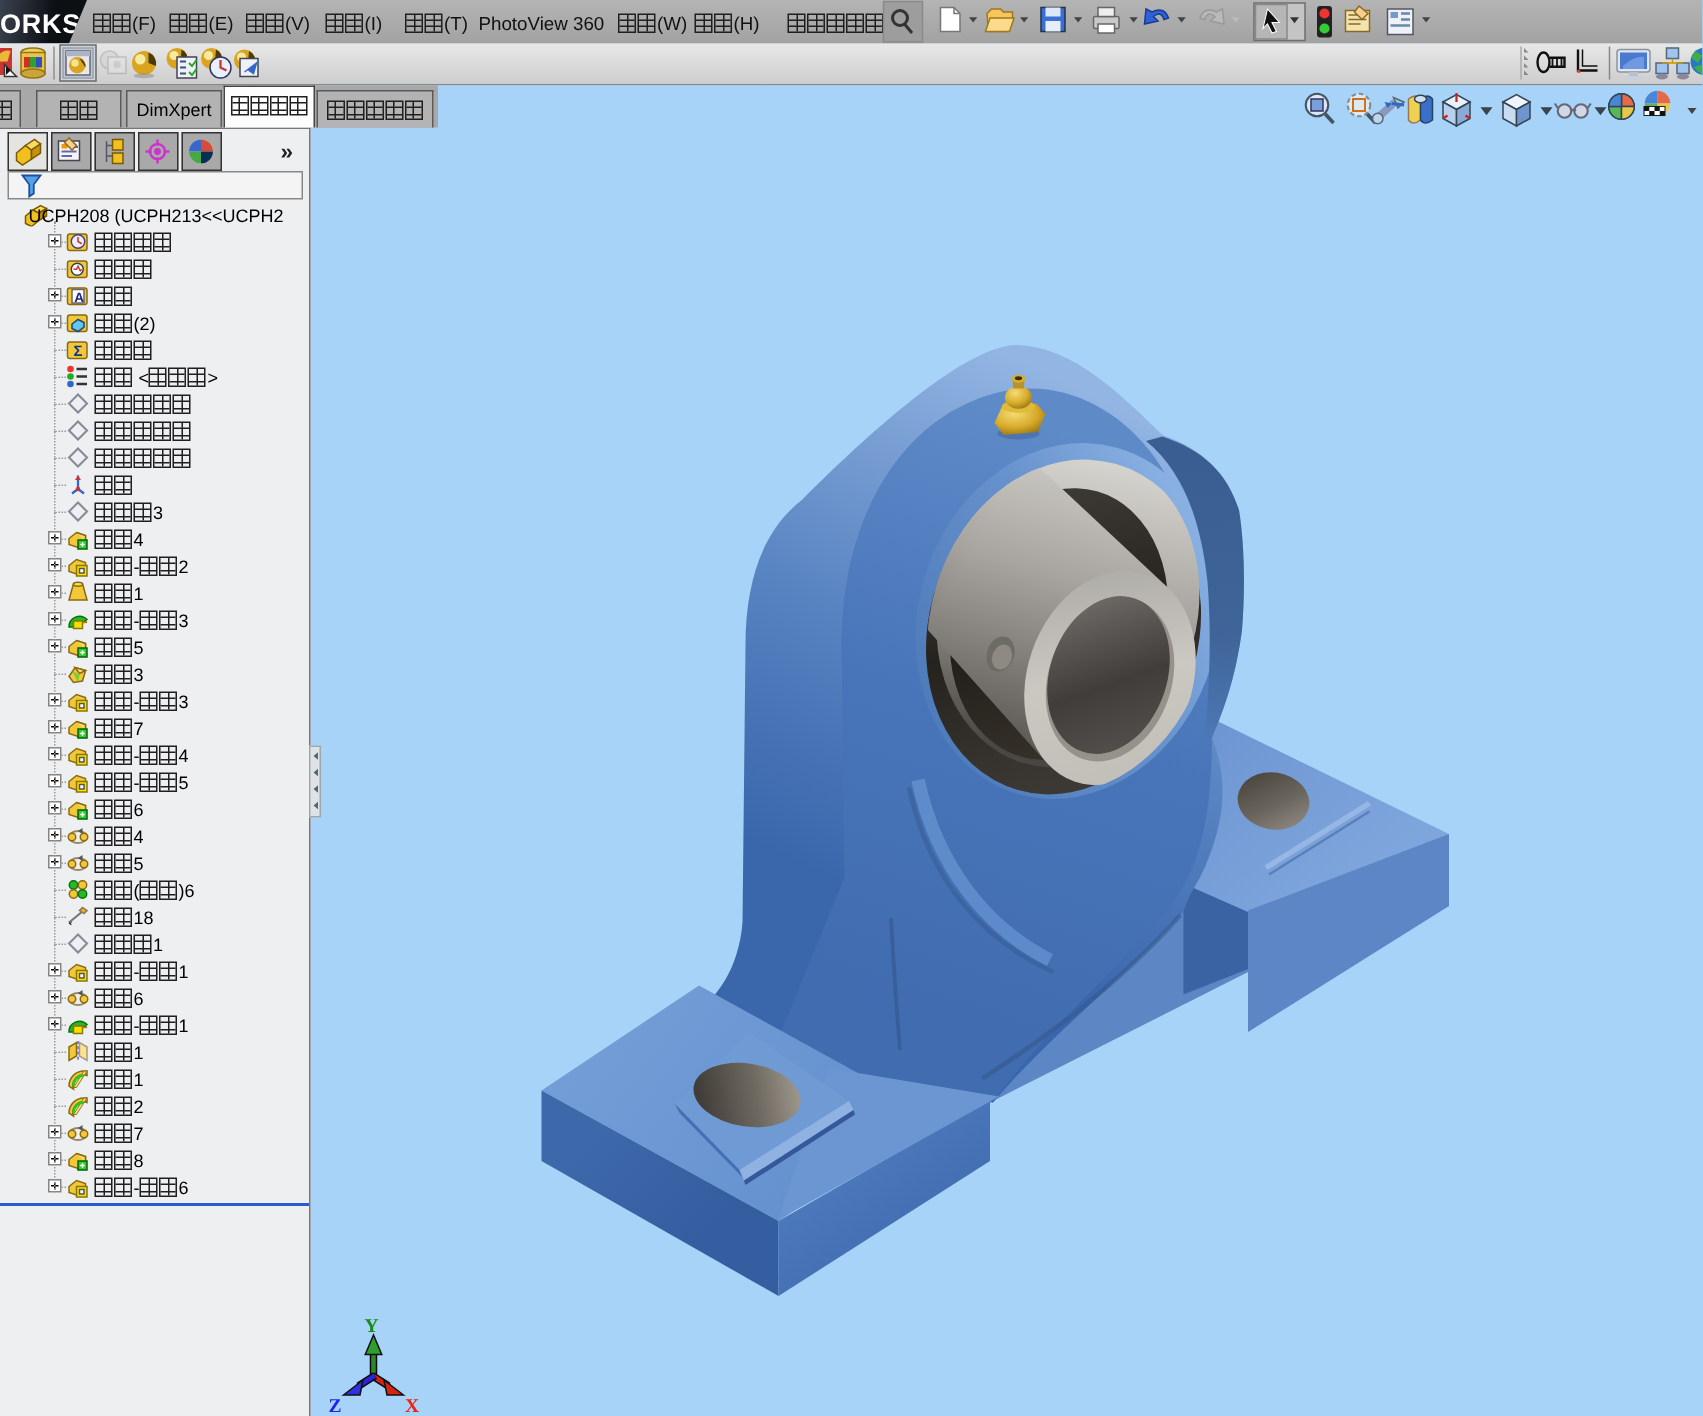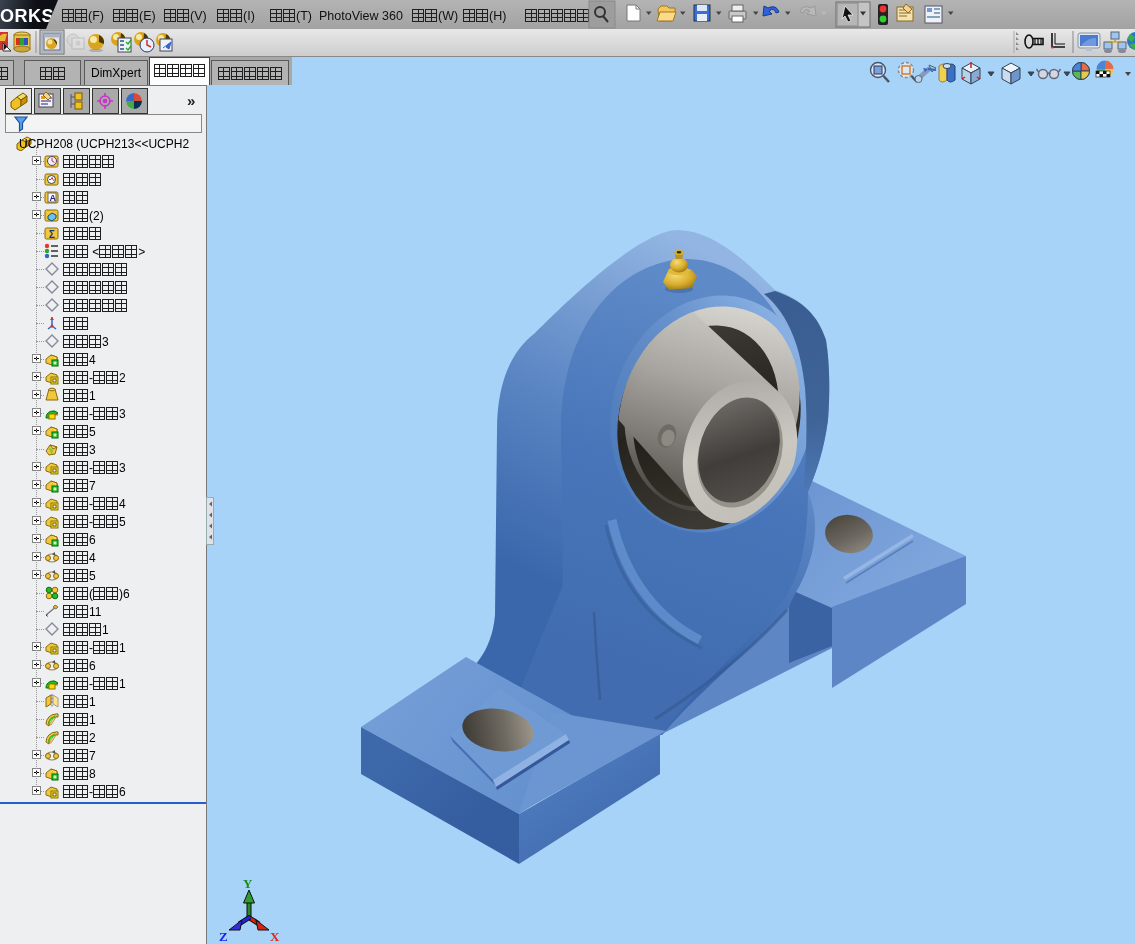--- a/index.html
+++ b/index.html
@@ -492,21 +492,21 @@
       </svg>
       <span style="position:absolute;left:63px;top:2px;white-space:nowrap"><i class="c" style="width:12px;height:13px;margin-right:1px"></i><i class="c" style="width:12px;height:13px;margin-right:1px"></i><span style="font-size:12px;vertical-align:middle">(</span><i class="c" style="width:12px;height:13px;margin-right:1px"></i><i class="c" style="width:12px;height:13px;margin-right:1px"></i><span style="font-size:12px;vertical-align:middle">)6</span></span>
     </div>
     <div class="trow" style="left:0;top:517px">
       <span style="position:absolute;left:36px;top:9px;width:8px;border-top:1px dotted #9a9a9a"></span>
       <svg style="position:absolute;left:44px;top:1px" width="16" height="16" viewBox="0 0 16 16">
         <path d="M2 12 L13 3 M2 12l2-0.5" stroke="#777" stroke-width="1.4" fill="none"></path>
         <path d="M11 2l3 2-2 2-3-2z" fill="#e8b030" stroke="#875"></path>
         <path d="M2 12l1.5 1.5" stroke="#333"></path>
       </svg>
-      <span style="position:absolute;left:63px;top:2px;white-space:nowrap"><i class="c" style="width:12px;height:13px;margin-right:1px"></i><i class="c" style="width:12px;height:13px;margin-right:1px"></i><span style="font-size:12px;vertical-align:middle">11</span></span>
+      <span style="position:absolute;left:63px;top:2px;white-space:nowrap"><i class="c" style="width:12px;height:13px;margin-right:1px"></i><i class="c" style="width:12px;height:13px;margin-right:1px"></i><span style="font-size:12px;vertical-align:middle">18</span></span>
     </div>
     <div class="trow" style="left:0;top:535px">
       <span style="position:absolute;left:36px;top:9px;width:8px;border-top:1px dotted #9a9a9a"></span>
       <svg style="position:absolute;left:44px;top:1px" width="16" height="16" viewBox="0 0 16 16">
         <path d="M8 2l6 6-6 6-6-6z" fill="none" stroke="#889" stroke-width="1.4"></path>
       </svg>
       <span style="position:absolute;left:63px;top:2px;white-space:nowrap"><i class="c" style="width:12px;height:13px;margin-right:1px"></i><i class="c" style="width:12px;height:13px;margin-right:1px"></i><i class="c" style="width:12px;height:13px;margin-right:1px"></i><span style="font-size:12px;vertical-align:middle">1</span></span>
     </div>
     <div class="trow" style="left:0;top:553px">
       <span style="position:absolute;left:36px;top:9px;width:8px;border-top:1px dotted #9a9a9a"></span>

